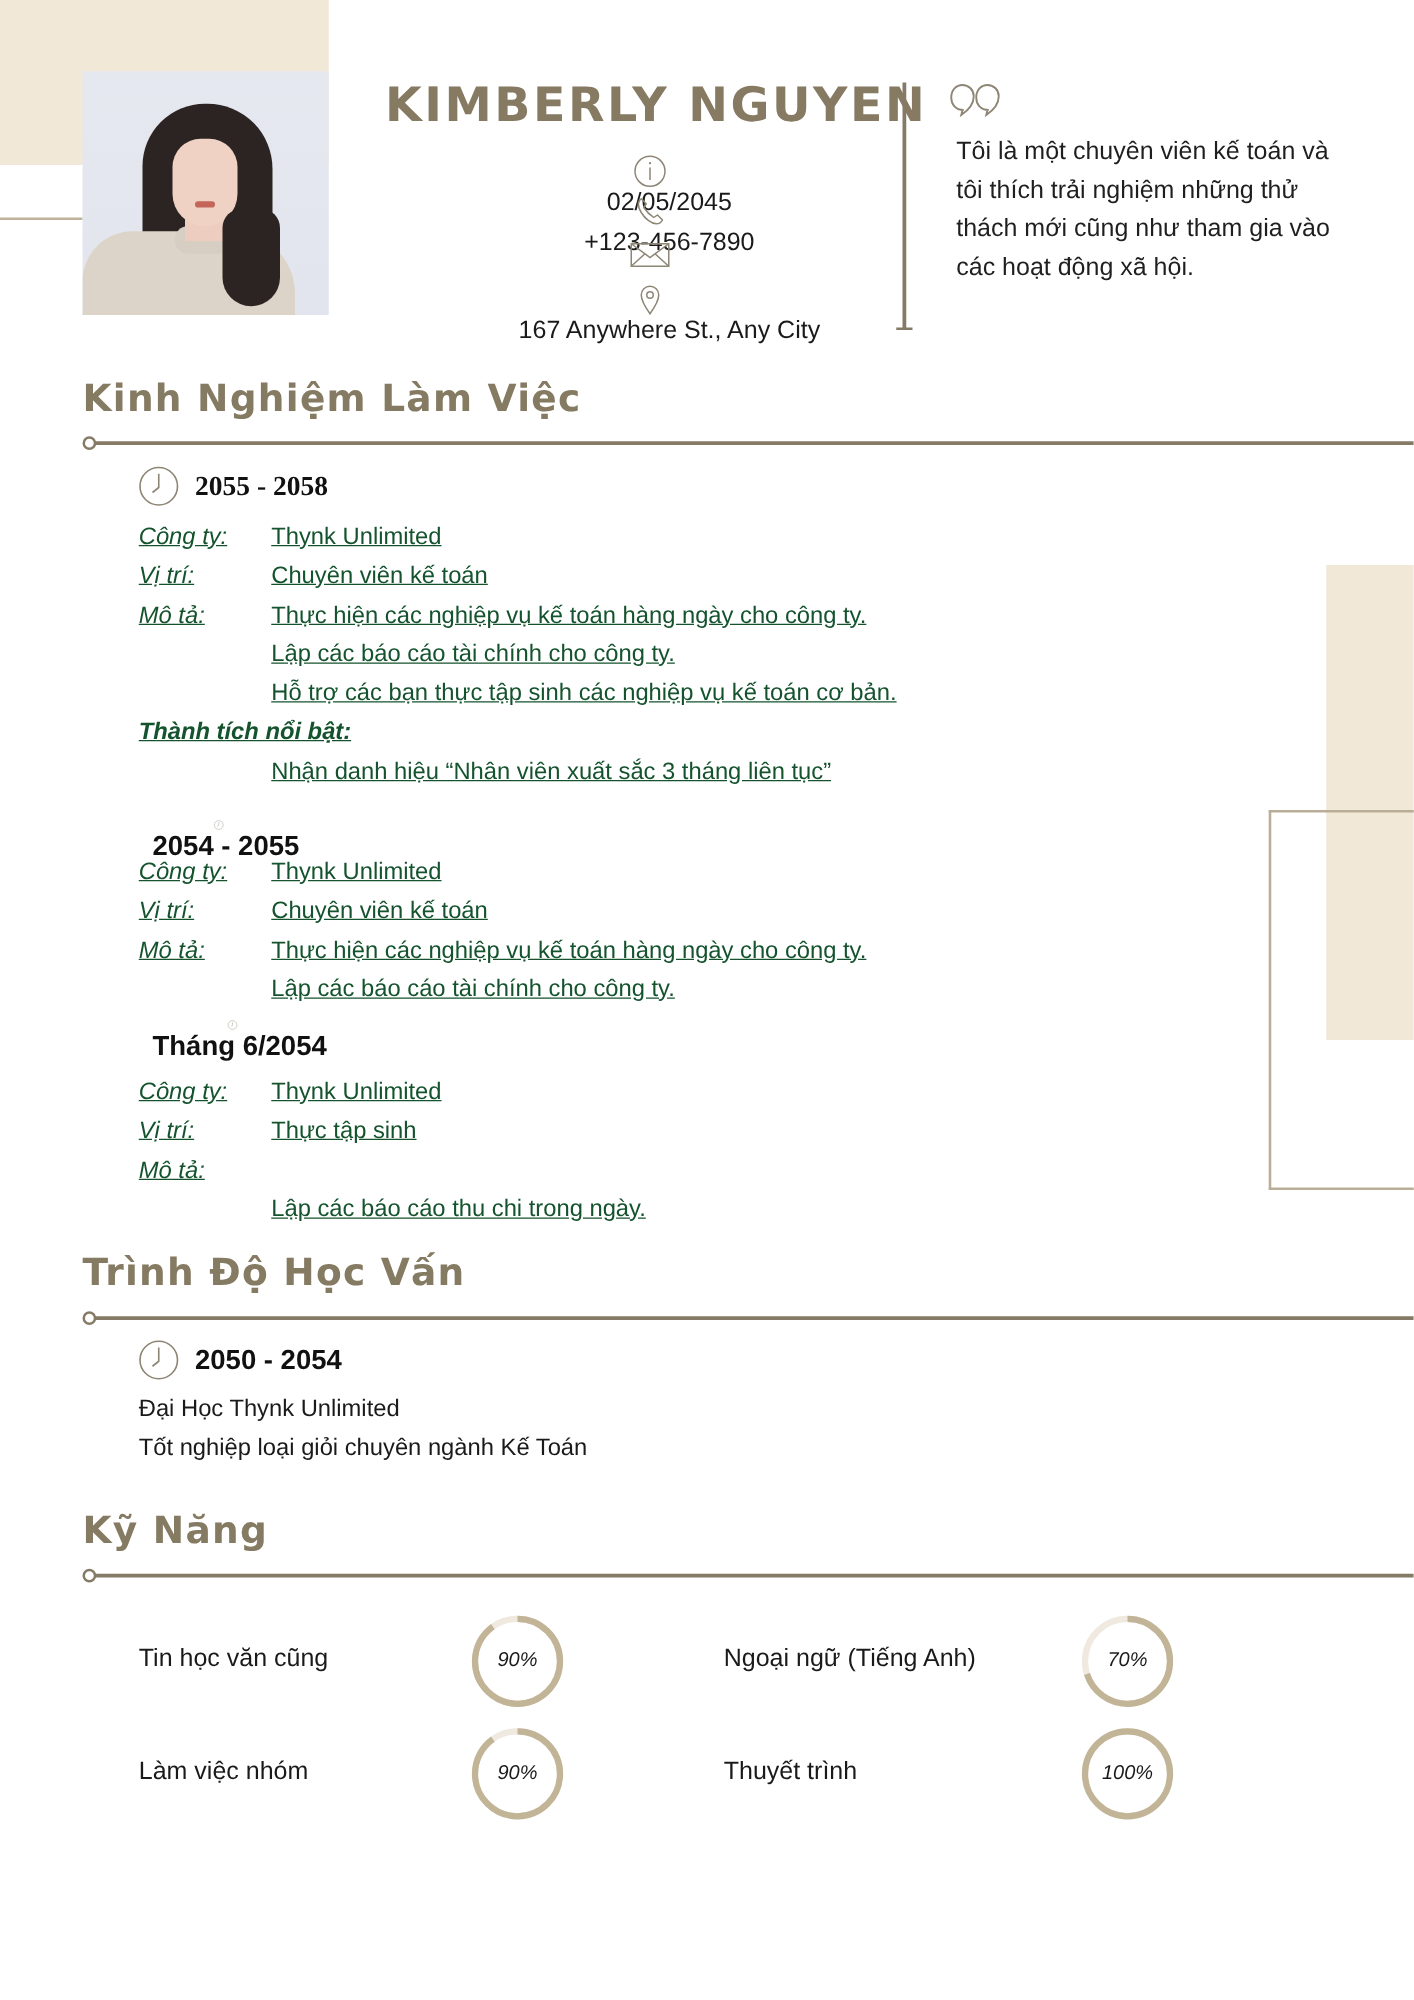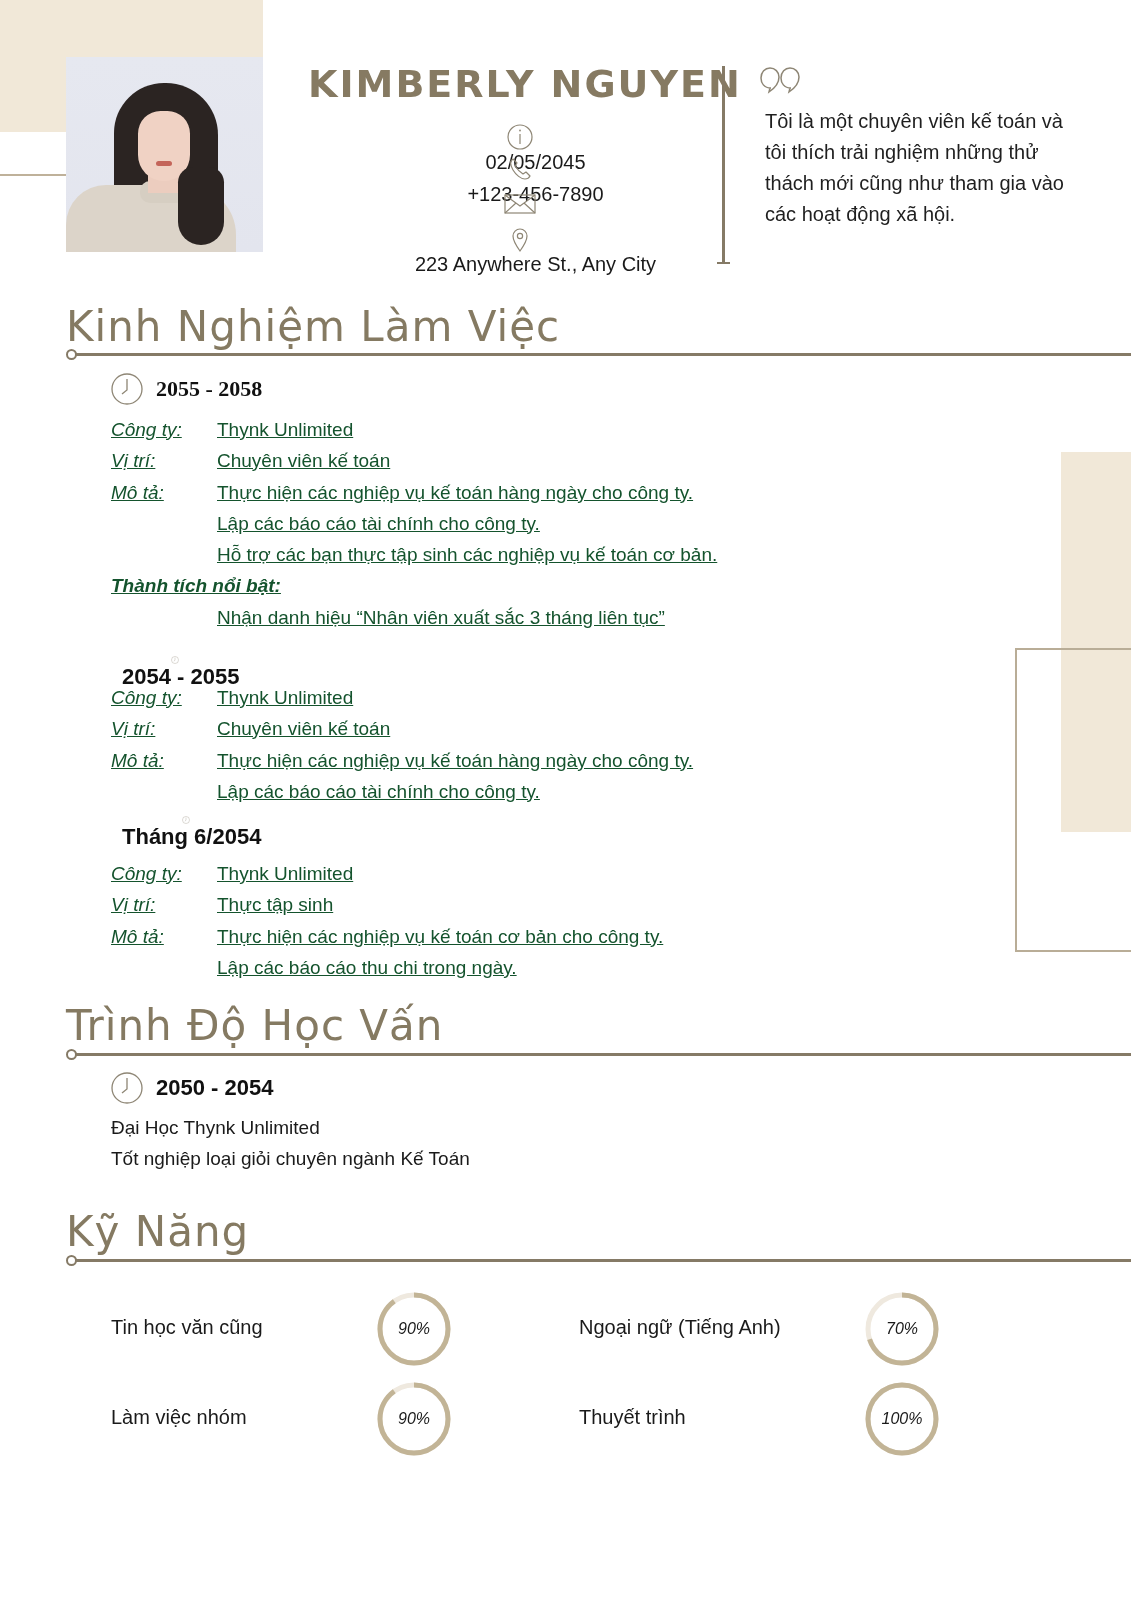--- a/index.html
+++ b/index.html
@@ -26,21 +26,21 @@
   .contact-row { left: 330px; width: 380px; height: 30px; display: flex; align-items: center; flex-direction: column; }
   .contact-row .ico { width: 36px; height: 28px; display: flex; align-items: center; justify-content: center; }
   .contact-row .txt { margin-left: 31px; font-size: 20px; color: #1a1a1a; white-space: nowrap; }
 
   .v-divider { left: 722px; top: 66px; width: 3px; height: 197px; background: #857a66; }
   .v-divider-foot { left: 717px; top: 262px; width: 13px; height: 2px; background: #857a66; }
 
   .quote-ico { left: 757px; top: 64px; }
   .bio { left: 765px; top: 106px; width: 300px; font-size: 20px; line-height: 31px; color: #1f1f1f; }
 
-  .sec-title { left: 66px; font-family: "DejaVu Sans", sans-serif; font-size: 42px; color: #857a62; font-weight: 400; letter-spacing: 1px; white-space: nowrap; }
+  .sec-title { left: 66px; font-family: "DejaVu Sans", sans-serif; font-size: 30px; color: #857a62; font-weight: 700; letter-spacing: 1px; white-space: nowrap; }
   .sec-line { left: 72px; height: 3px; width: 1059px; background: #857a66; }
   .sec-dot { left: 66px; width: 11px; height: 11px; border: 2px solid #857a66; border-radius: 50%; background: #fff; }
 
   .entry-head { left: 110px; height: 34px; display: flex; align-items: center; }
   .entry-head .clock { width: 34px; height: 34px; }
   .entry-head .title { margin-left: 12px; font-size: 22px; font-weight: 700; color: #111; white-space: nowrap; }
 
   .row { left: 111px; height: 31px; display: flex; align-items: center; font-size: 19px; color: #14532d; white-space: nowrap; text-decoration: underline; }
   .row .lbl { width: 106px; font-style: italic; }
   .row .val { }
@@ -102,21 +102,21 @@
   </span>
   <span class="txt"></span>
 </div>
 <div class="abs contact-row" style="top:225px;">
   <span class="ico">
     <svg width="28" height="28" viewBox="0 0 28 28">
         <path d="M14 26 C9 19 7 15 7 11 A7 7 0 0 1 21 11 C21 15 19 19 14 26 Z" fill="none" stroke="#8e8675" stroke-width="1.2"></path>
         <circle cx="14" cy="11" r="2.6" fill="none" stroke="#8e8675" stroke-width="1.2"></circle>
       </svg>
   </span>
-  <span class="txt">223 Anywhere St., Any City</span>
+  <span class="txt">167 Anywhere St., Any City</span>
 </div>
 
 <div class="abs v-divider"></div>
 <div class="abs v-divider-foot"></div>
 <span class="abs quote-ico">
   <svg width="50" height="32" viewBox="0 0 50 32">
       <path d="M14 24 C7 24 4 19 4 14 C4 8 8 4 13 4 C18 4 22 8 22 13 C22 19 18 24 12 28 L13 24" fill="none" stroke="#8e8675" stroke-width="1.5"></path>
       <path d="M34 24 C27 24 24 19 24 14 C24 8 28 4 33 4 C38 4 42 8 42 13 C42 19 38 24 32 28 L33 24" fill="none" stroke="#8e8675" stroke-width="1.5"></path>
     </svg>
 </span>
@@ -181,21 +181,20 @@
 <div class="abs row" style="top:858px;">
   <span class="lbl">Công ty:</span>
   <span class="val">Thynk Unlimited</span>
 </div>
 <div class="abs row" style="top:889px;">
   <span class="lbl">Vị trí:</span>
   <span class="val">Thực tập sinh</span>
 </div>
 <div class="abs row" style="top:921px;">
   <span class="lbl">Mô tả:</span>
-  <span class="val">Thực hiện các nghiệp vụ kế toán cơ bản cho công ty.</span>
 </div>
 <div class="abs row indent" style="top:952px;">Lập các báo cáo thu chi trong ngày.</div>
 
 <div class="abs sec-title" style="top:1001px;">Trình Độ Học Vấn</div>
 <div class="abs sec-line" style="top:1053px;"></div>
 <div class="abs sec-dot" style="top:1049px;"></div>
 
 <div class="abs entry-head" style="top:1071px;">
   <svg class="clock" viewBox="0 0 34 34">
       <circle cx="17" cy="17" r="15" fill="none" stroke="#8e8675" stroke-width="1.3"></circle>

